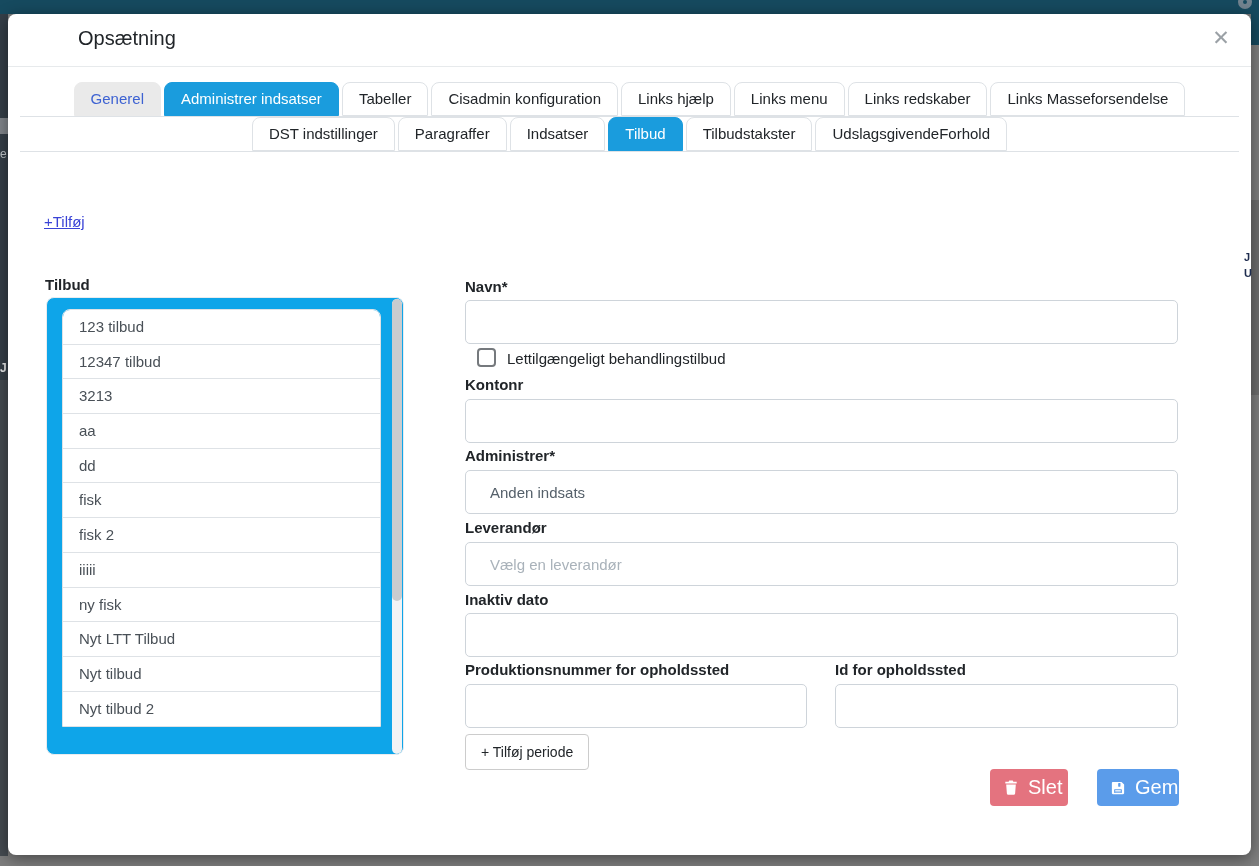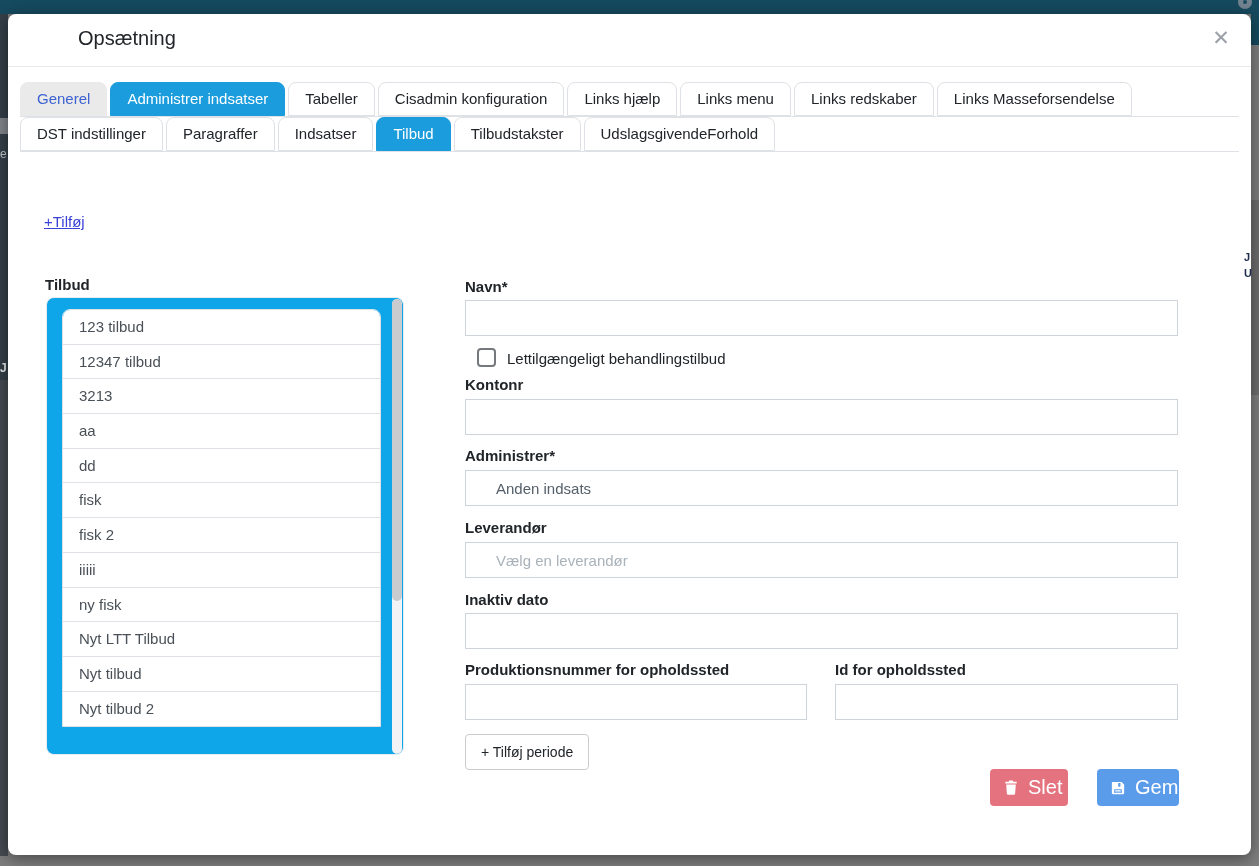--- a/index.html
+++ b/index.html
@@ -22,38 +22,38 @@
   .rg { position: absolute; left: 1244px; font-size: 11px; line-height: 11px; font-weight: bold; color: #1e2c4e; z-index: 5; }
   .rg1 { top: 252px; } .rg2 { top: 268px; }
 
   .bg-ring { position: absolute; left: 1238px; top: -5px; width: 14px; height: 14px; border: 5px solid #72838f; border-radius: 50%; z-index: 1; }
 
   .modal { position: absolute; left: 8px; top: 14px; width: 1243px; height: 841px; background: #fff; border-radius: 8px; box-shadow: 0 3px 16px rgba(0,0,0,.45); z-index: 2; }
   .modal-title { position: absolute; left: 22px; top: 13px; font-size: 20px; color: #212529; margin-left: 48px; }
   .close-btn { position: absolute; right: 16px; top: 10px; width: 28px; height: 28px; background: none; border: none; font-size: 21px; color: #9ba1a6; cursor: pointer; font-family: inherit; }
   .hdiv { position: absolute; left: 0; top: 52px; width: 100%; height: 1px; background: #e7eaec; }
 
-  .tabrow { position: absolute; left: 12px; right: 12px; display: flex; gap: 3px; height: 35px; border-bottom: 1px solid #dee2e6; z-index: 3; }
+  .tabrow { position: absolute; left: 12px; right: 12px; display: flex; gap: 3px; height: 35px; border-bottom: 1px solid #dee2e6; z-index: 3; justify-content: center; }
   .row1 { top: 68px; } .row2 { top: 103px; }
   .tab { height: 34px; line-height: 32px; padding: 0 16px; background: #fff; border: 1px solid #dee2e6; border-radius: 8px 8px 0 0; font-size: 15px; color: #212529; cursor: pointer; white-space: nowrap; }
   .tab.active { background: #1a9cdd; border-color: #1a9cdd; color: #fff; }
   .tab.muted { background: #eaeaea; border-color: #eaeaea; color: #3d62d2; }
 
   .add-link { position: absolute; left: 36px; top: 199px; font-size: 15px; color: #3a43d6; text-decoration: underline; cursor: pointer; }
 
   .list-label { position: absolute; left: 37px; top: 262px; font-size: 15px; font-weight: 700; color: #212529; }
   .list-box { position: absolute; left: 38px; top: 283px; width: 358px; height: 458px; background: #0ea5e9; border: 1px solid #e9ecef; border-radius: 8px; overflow: hidden; }
   .list-group { position: absolute; left: 15px; top: 11px; width: 319px; border: 1px solid #dee2e6; border-radius: 8px 8px 0 0; overflow: hidden; }
   .list-item { height: 34.7px; line-height: 33.7px; padding-left: 16px; font-size: 15px; color: #495057; border-bottom: 1px solid #dee2e6; background: #fff; cursor: pointer; }
   .list-item:last-child { border-bottom: none; }
   .list-scrollbar { position: absolute; right: 1px; top: 1px; width: 10px; height: 455px; background: #f1f3f5; border-radius: 6px; cursor: pointer; }
   .list-thumb { position: absolute; left: 0; top: 0; width: 10px; height: 302px; background: #c9cccf; border-radius: 6px; }
 
   .flabel { position: absolute; font-size: 15px; font-weight: 700; color: #212529; }
-  .finput { position: absolute; height: 36px; border: 1px solid #ced4da; border-radius: 0; padding: 0 30px; font-size: 15px; color: #55606a; background: #fff; font-family: inherit; outline: none; }
+  .finput { position: absolute; height: 44px; border: 1px solid #ced4da; border-radius: 5px; padding: 0 24px; font-size: 15px; color: #55606a; background: #fff; font-family: inherit; outline: none; }
   .finput::placeholder { color: #a9b2ba; }
 
   .checkbox { position: absolute; left: 469px; top: 334px; width: 19px; height: 19px; border: 2px solid #75797d; border-radius: 4px; background: #fff; cursor: pointer; }
   .cblabel { position: absolute; left: 499px; top: 336px; font-size: 15px; color: #212529; }
 
   .btn-outline { position: absolute; left: 457px; top: 720px; height: 36px; padding: 0 15px; background: #fff; border: 1px solid #ccc; border-radius: 4px; font-size: 14px; color: #212529; cursor: pointer; font-family: inherit; }
   .btn { position: absolute; top: 755px; height: 37px; border: none; border-radius: 4px; color: #fff; font-size: 20px; display: flex; align-items: center; gap: 10px; padding: 0 14px; cursor: pointer; font-family: inherit; }
   .btn-danger { left: 982px; width: 78px; background: #e4737f; }
   .btn-primary { left: 1089px; width: 82px; background: #5b9cea; }
   .btn svg { flex: 0 0 auto; }

